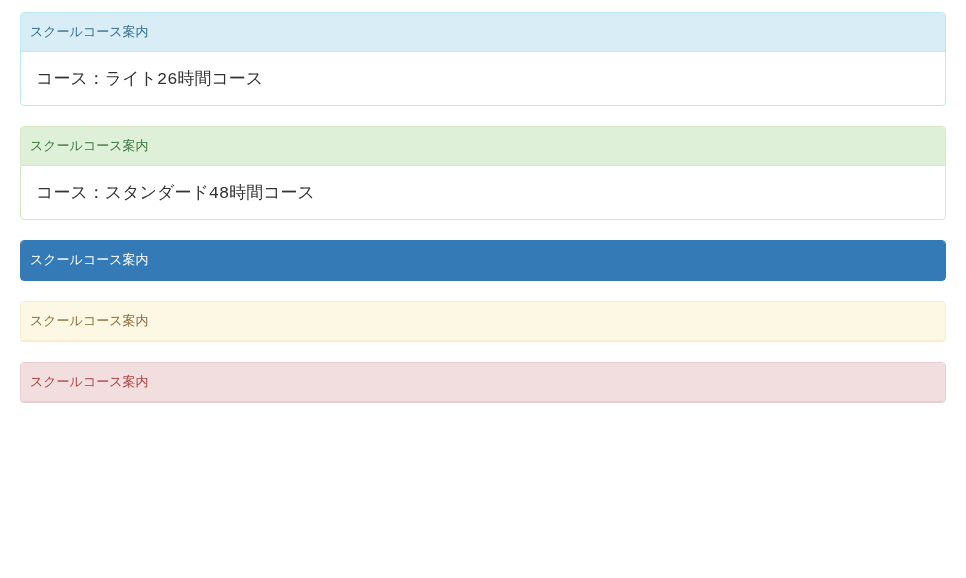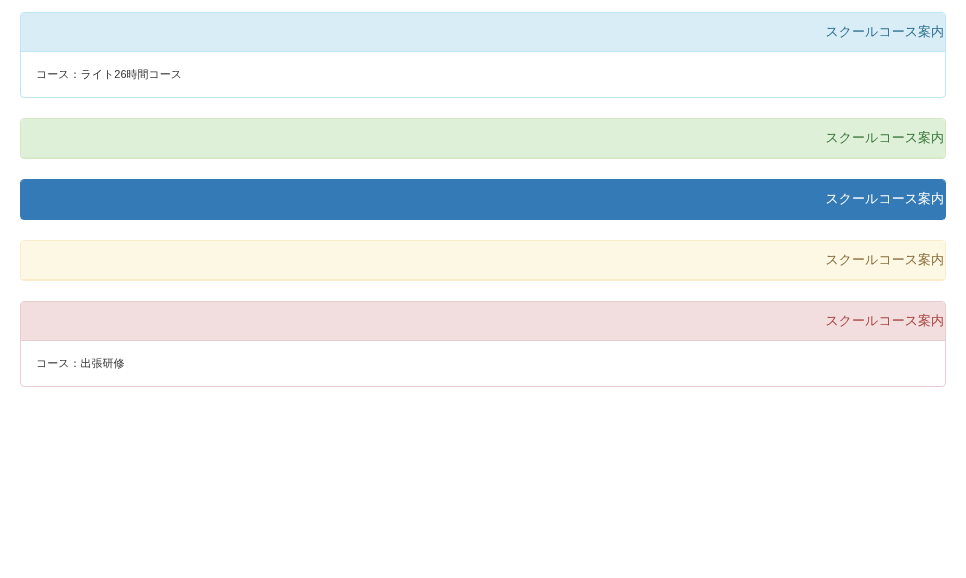--- a/index.html
+++ b/index.html
@@ -14,30 +14,30 @@
       font-size: 13px;
       color: #333;
     }
     .panel {
       border: 1px solid transparent;
       border-radius: 4px;
       margin-bottom: 20px;
       background: #fff;
     }
     .panel-heading {
-      padding: 10px 1px;
+      padding: 10px 9px;
       border-bottom: 1px solid transparent;
       border-top-left-radius: 3px;
       border-top-right-radius: 3px;
       font-size: 13px;
-      text-align: right;
     }
     .panel-body {
       padding: 15px;
-      font-size: 11px;
+      font-size: 17px;
+      font-family: Liberation Mono, monospace;
     }
 
     
     .panel-info {
       border-color: #bce8f1;
     }
     .panel-info .panel-heading {
       color: #31708f;
       background-color: #d9edf7;
       border-color: #bce8f1;
@@ -86,26 +86,26 @@
 </head>
 <body>
 
 <div class="panel panel-info">
   <div class="panel-heading">スクールコース案内</div>
   <div class="panel-body">コース：ライト26時間コース</div>
 </div>
 
 <div class="panel panel-success">
   <div class="panel-heading">スクールコース案内</div>
+  <div class="panel-body">コース：スタンダード48時間コース</div>
 </div>
 
 <div class="panel panel-primary">
   <div class="panel-heading">スクールコース案内</div>
 </div>
 
 <div class="panel panel-warning">
   <div class="panel-heading">スクールコース案内</div>
 </div>
 
 <div class="panel panel-danger">
   <div class="panel-heading">スクールコース案内</div>
-  <div class="panel-body">コース：出張研修</div>
 </div>
 
 </body></html>

